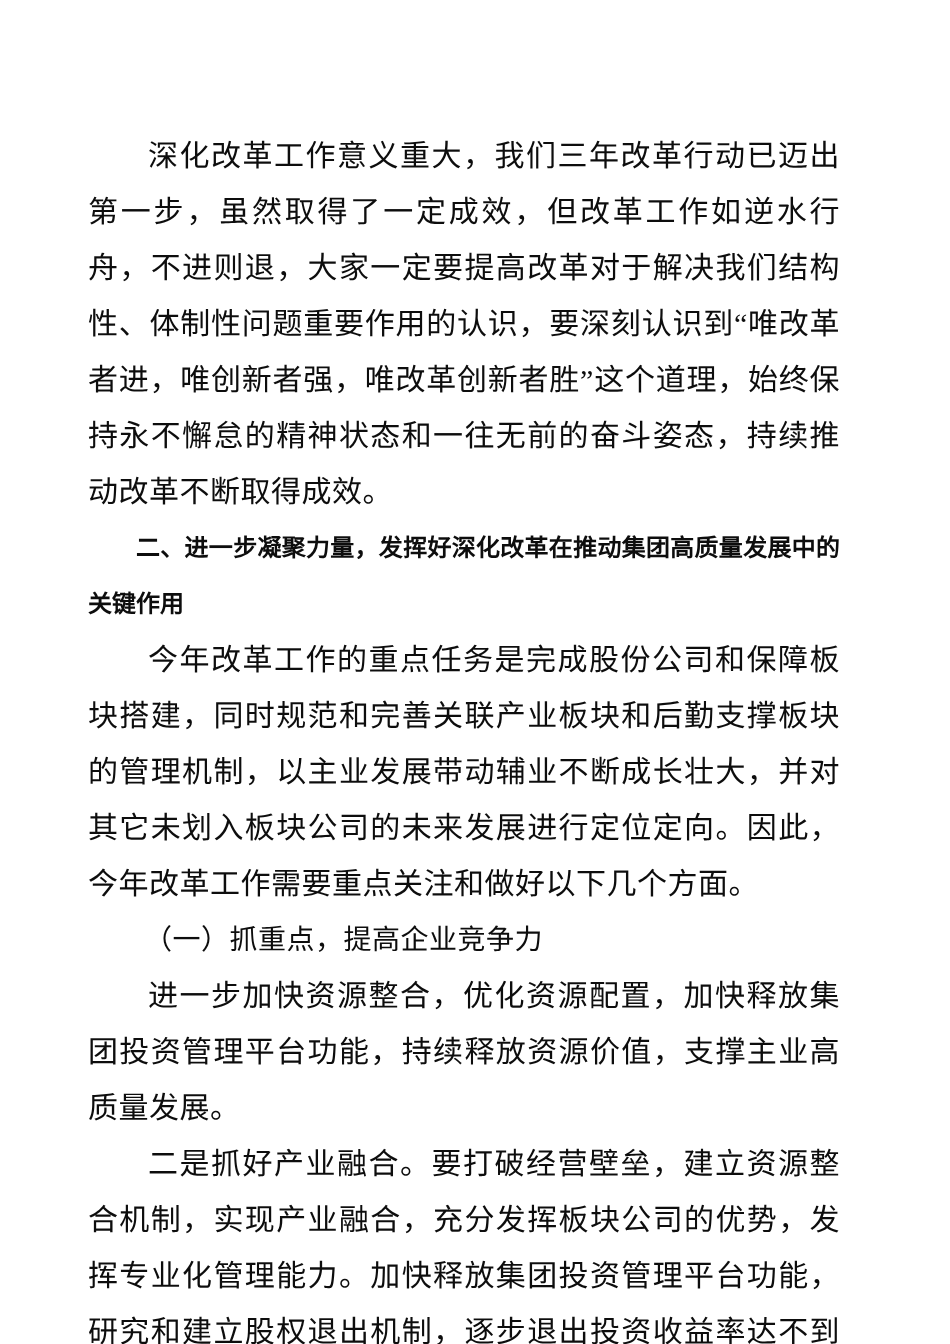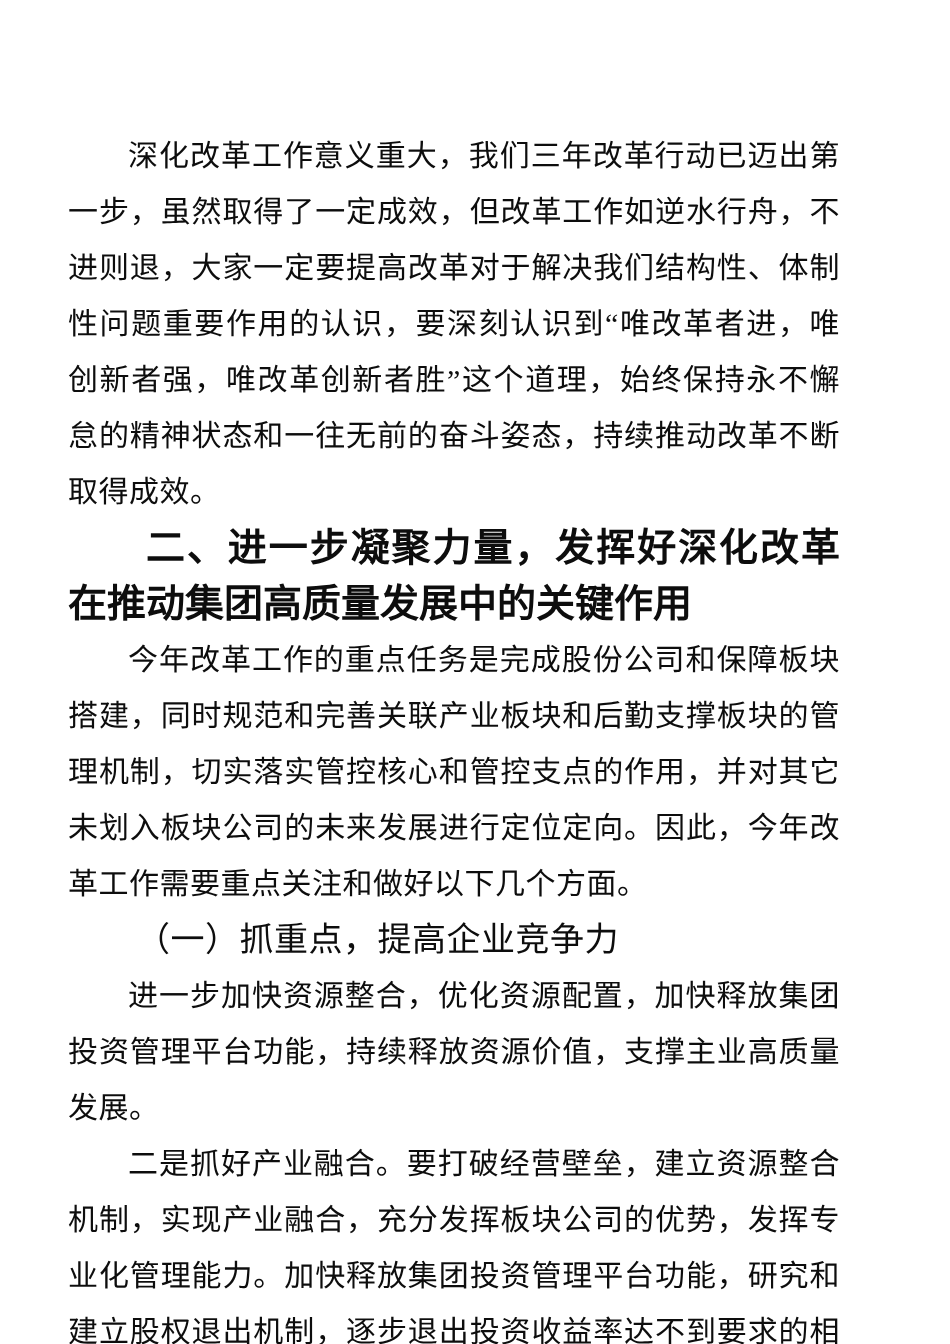--- a/index.html
+++ b/index.html
@@ -13,21 +13,21 @@
     height: 1344px;
     position: relative;
     overflow: hidden;
     font-family: "Liberation Serif", "DejaVu Serif", serif;
     color: #0d0d0d;
   }
   .page {
     box-sizing: border-box;
     width: 950px;
     height: 1344px;
-    padding: 128px 110px 60px 68px;
+    padding: 128px 110px 60px 88px;
     background: #ffffff;
   }
   .doc-body {
     font-size: 30px;
     line-height: 56px;
     letter-spacing: 0.5px;
     text-align: justify;
     text-justify: inter-ideograph;
   }
   p {
@@ -35,35 +35,35 @@
     padding: 0;
   }
   .para {
     text-indent: 2em;
     margin-bottom: 0px;
   }
   .heading {
     text-indent: 2em;
     font-weight: bold;
     font-family: "DejaVu Sans", "Liberation Sans", sans-serif;
-    font-size: 39px;
+    font-size: 24px;
     line-height: 56px;
     letter-spacing: 0px;
   }
   .subheading {
     text-indent: 2em;
-    font-size: 34px;
+    font-size: 28px;
     line-height: 56px;
   }
 </style>
 </head>
 <body>
 
 <div class="page">
   <div class="doc-body">
     <p class="para">深化改革工作意义重大，我们三年改革行动已迈出第一步，虽然取得了一定成效，但改革工作如逆水行舟，不进则退，大家一定要提高改革对于解决我们结构性、体制性问题重要作用的认识，要深刻认识到“唯改革者进，唯创新者强，唯改革创新者胜”这个道理，始终保持永不懈怠的精神状态和一往无前的奋斗姿态，持续推动改革不断取得成效。</p>
     <p class="heading">二、进一步凝聚力量，发挥好深化改革在推动集团高质量发展中的关键作用</p>
-    <p class="para">今年改革工作的重点任务是完成股份公司和保障板块搭建，同时规范和完善关联产业板块和后勤支撑板块的管理机制，切实落实管控核心和管控支点的作用，并对其它未划入板块公司的未来发展进行定位定向。因此，今年改革工作需要重点关注和做好以下几个方面。</p>
+    <p class="para">今年改革工作的重点任务是完成股份公司和保障板块搭建，同时规范和完善关联产业板块和后勤支撑板块的管理机制，以主业发展带动辅业不断成长壮大，并对其它未划入板块公司的未来发展进行定位定向。因此，今年改革工作需要重点关注和做好以下几个方面。</p>
     <p class="subheading">（一）抓重点，提高企业竞争力</p>
     <p class="para">进一步加快资源整合，优化资源配置，加快释放集团投资管理平台功能，持续释放资源价值，支撑主业高质量发展。</p>
     <p class="para">二是抓好产业融合。要打破经营壁垒，建立资源整合机制，实现产业融合，充分发挥板块公司的优势，发挥专业化管理能力。加快释放集团投资管理平台功能，研究和建立股权退出机制，逐步退出投资收益率达不到要求的相关产业。</p>
   </div>
 </div>
 
 </body></html>

